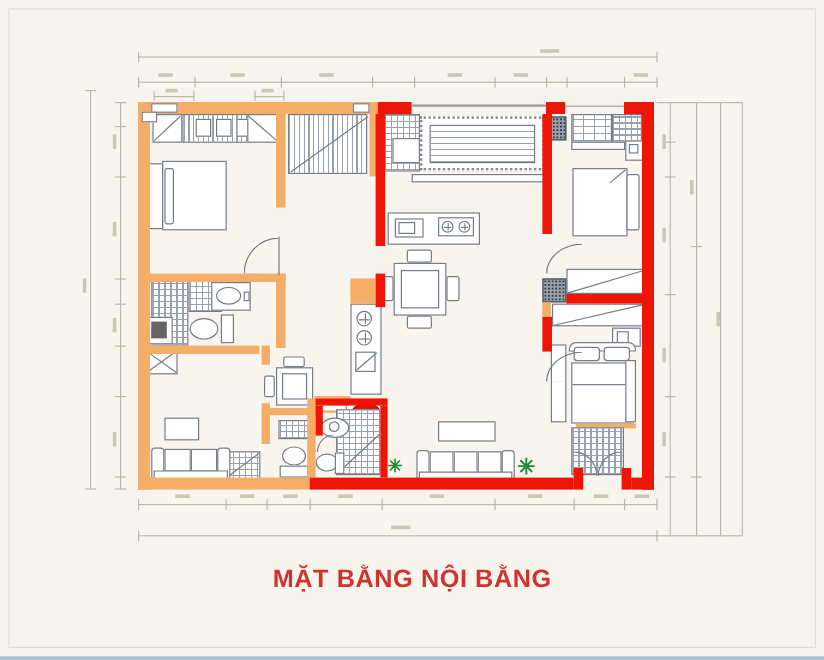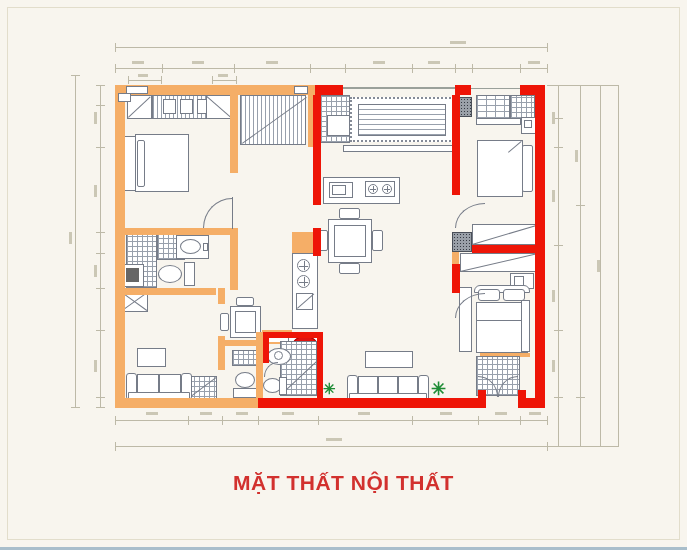--- a/index.html
+++ b/index.html
@@ -299,14 +299,14 @@
 <div class="a r" style="left:526px;top:398px;width:19px;height:10px"></div>
 
 <div class="a arc-tl" style="left:203px;top:198px;width:29px;height:30px"></div>
 <div class="a vl" style="left:232px;top:197px;height:32px"></div>
 <div class="a arc-tl" style="left:455px;top:203px;width:30px;height:25px"></div>
 <div class="a arc-tl" style="left:455px;top:293px;width:30px;height:25px"></div>
 <div class="a arc-tl" style="left:264px;top:362px;width:14px;height:15px"></div>
 <div class="a arc-tr" style="left:478px;top:376px;width:20px;height:21px"></div>
 <div class="a arc-tl" style="left:498px;top:376px;width:20px;height:21px"></div>
 
-<div class="title">MẶT THẤT NỘI THẤT</div>
+<div class="title">MẶT BẰNG NỘI BẰNG</div>
 <div class="edge"></div>
 
 </body></html>

